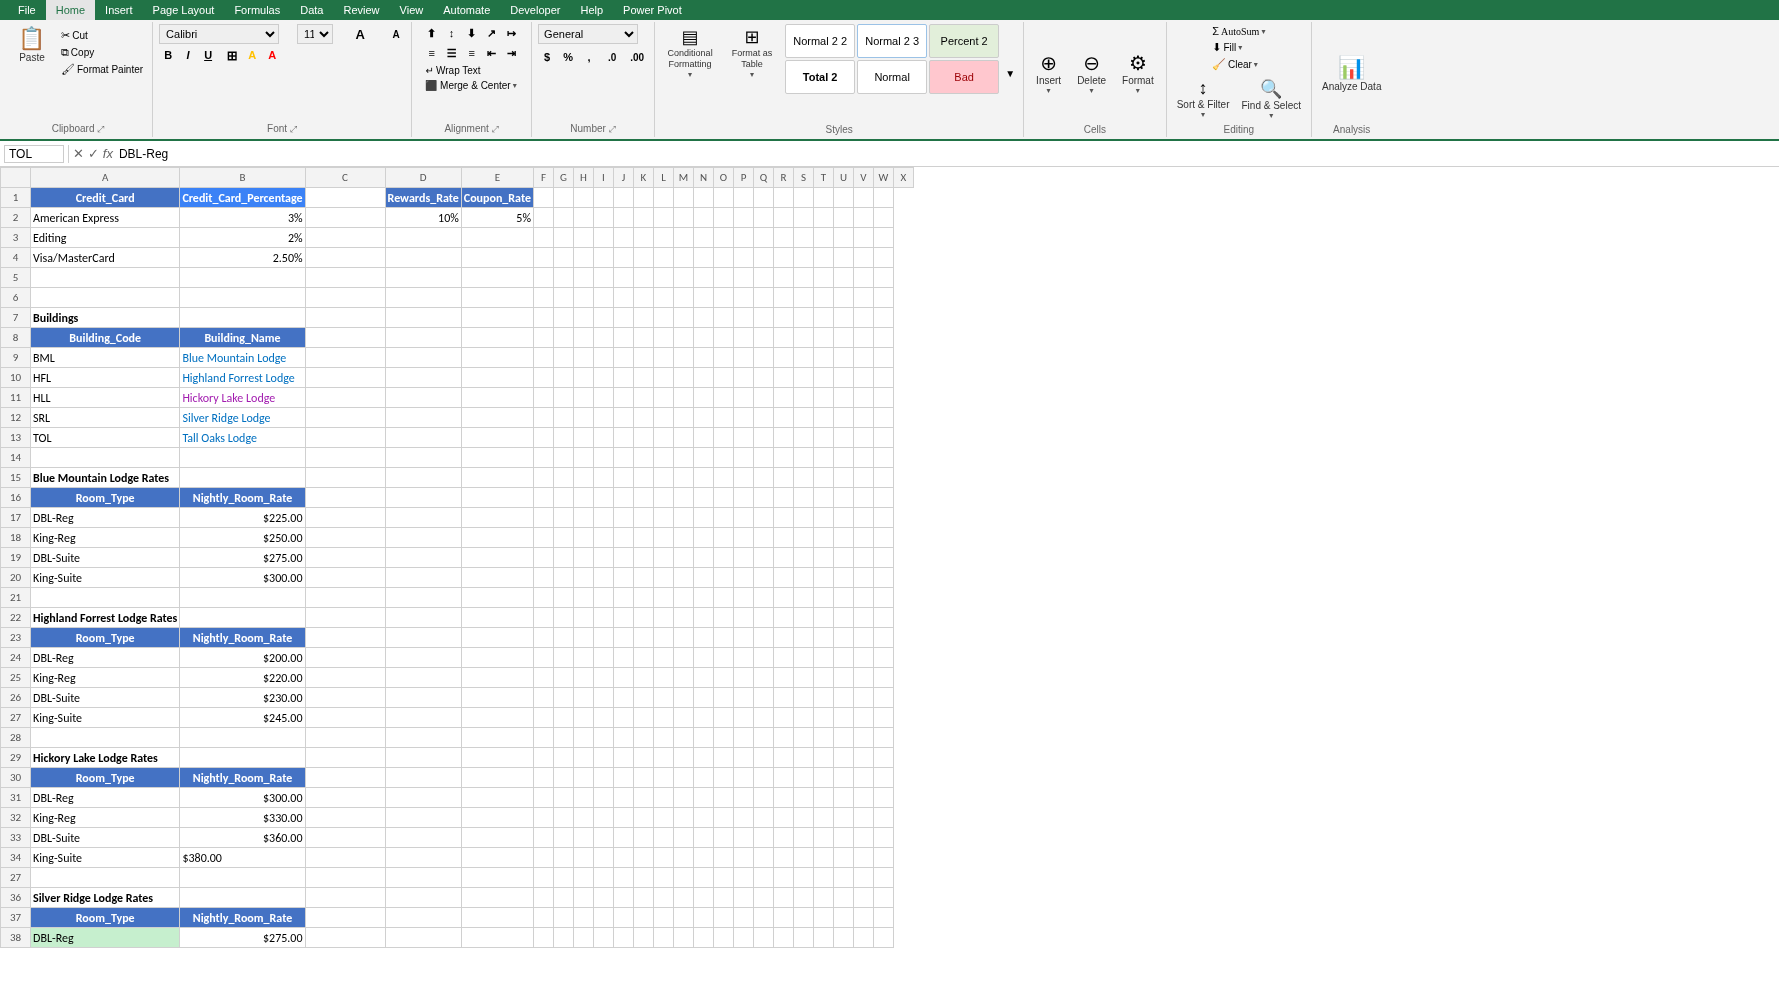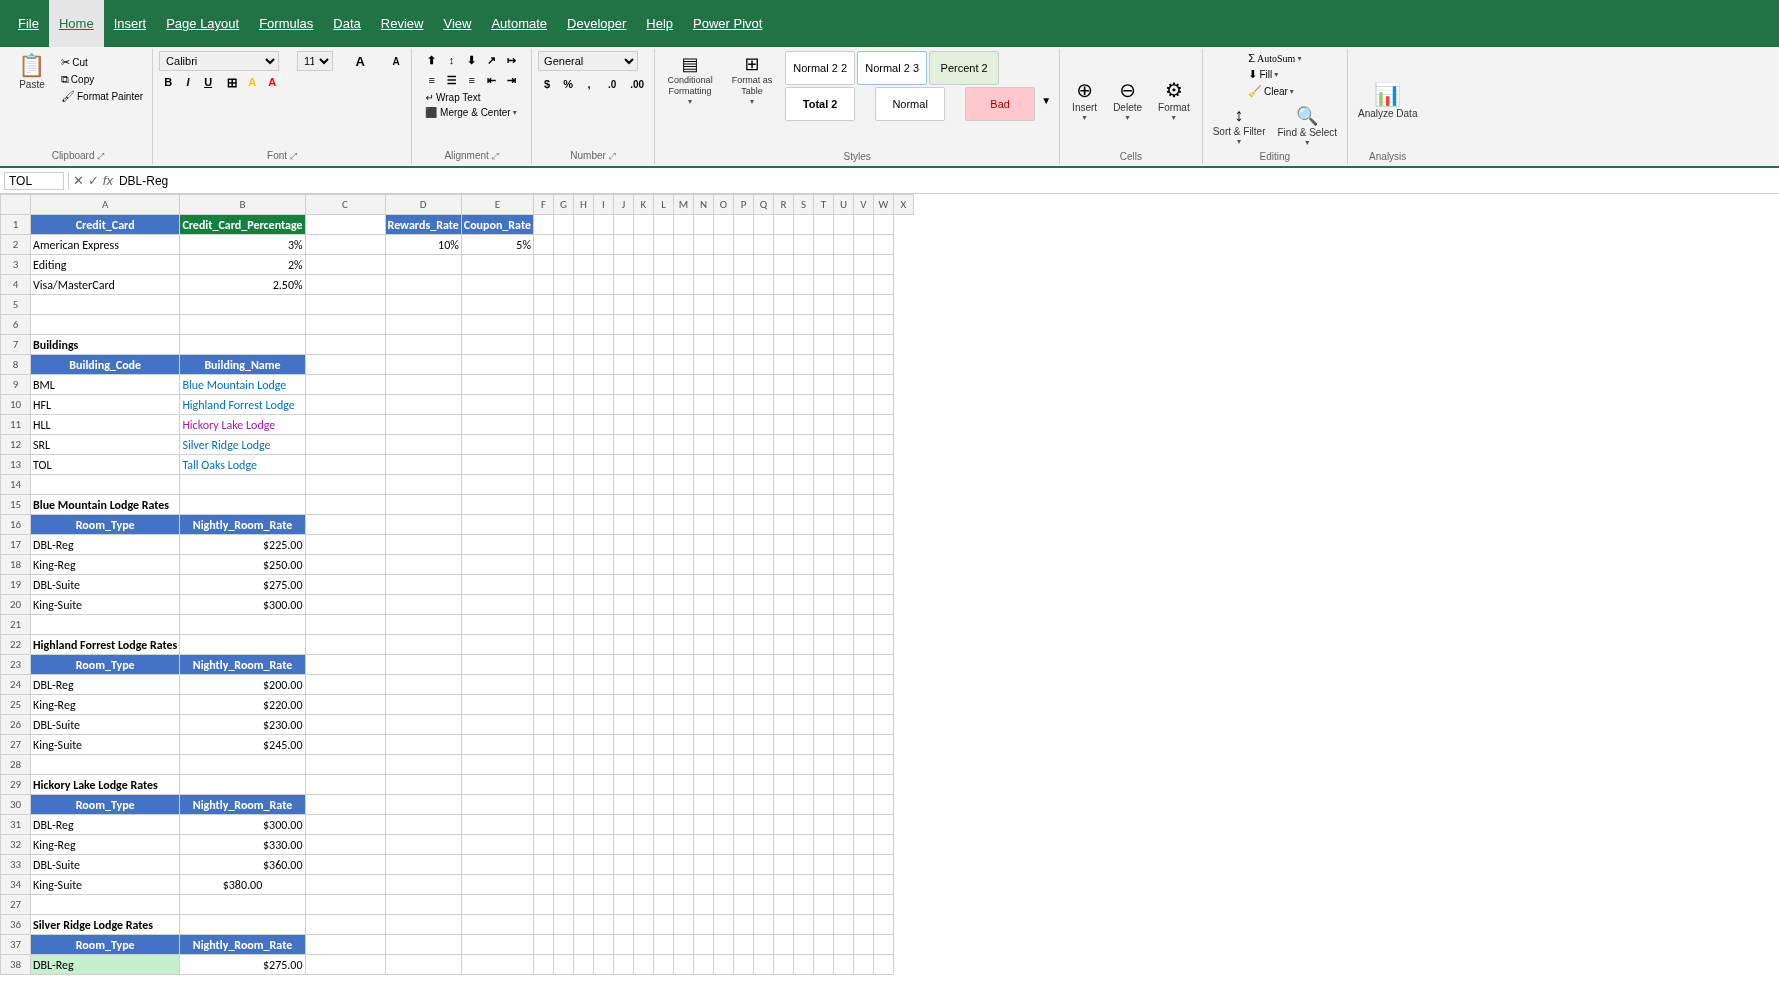--- a/index.html
+++ b/index.html
@@ -1,18 +1,18 @@
 <!DOCTYPE html>
 <html><head>
   <meta charset="utf-8">
   <style>
     * { box-sizing: border-box; margin: 0; padding: 0; }
     body { font-family: 'Segoe UI', Arial, sans-serif; font-size: 12px; background: #fff; overflow: hidden; }
     .ribbon-tabs { display: flex; background: #217346; padding: 0 8px; }
-    .ribbon-tab { padding: 16px 10px; font-size: 13px; cursor: pointer; color: #fff; text-decoration: underline; }
+    .ribbon-tab { padding: 4px 10px; font-size: 11px; cursor: pointer; color: #fff; }
     .ribbon-tab.active { background: #e5e5e5; color: #217346; }
     .ribbon-body { background: #f3f3f3; border-bottom: 1px solid #d0d0d0; display: flex; align-items: stretch; padding: 2px 4px; min-height: 88px; }
     .ribbon-group { display: flex; flex-direction: column; align-items: center; border-right: 1px solid #d0d0d0; padding: 2px 6px; position: relative; min-width: 60px; }
     .ribbon-group-label { font-size: 10px; color: #666; margin-top: auto; padding-top: 2px; text-align: center; }
     .ribbon-group-content { display: flex; align-items: center; flex: 1; gap: 2px; }
     .ribbon-btn-small { display: flex; align-items: center; gap: 2px; cursor: pointer; padding: 1px 3px; border-radius: 2px; font-size: 11px; }
     .font-row { display: flex; align-items: center; gap: 18px; }
     .font-select { font-size: 11px; border: 1px solid #ccc; padding: 1px 2px; width: 120px; height: 20px; }
     .font-size-select { font-size: 11px; border: 1px solid #ccc; padding: 1px 2px; width: 36px; height: 20px; }
     .icon-btn { width: 18px; height: 18px; display: flex; align-items: center; justify-content: center; cursor: pointer; font-size: 11px; font-weight: bold; border-radius: 2px; }
@@ -211,21 +211,21 @@
           <div class="cond-format-label">Format as Table</div>
           <div class="dropdown-arrow">▾</div>
         </div>
 
         <div style="display:flex; flex-direction:column; gap:2px;">
           <div style="display:flex; gap:2px;">
             <div class="style-cell style-normal2">Normal 2 2</div>
             <div class="style-cell style-normal23">Normal 2 3</div>
             <div class="style-cell style-percent2">Percent 2</div>
           </div>
-          <div style="display:flex; gap:20px;justify-content:flex-end;">
+          <div style="display:flex; gap:2px;justify-content:flex-end;">
             <div class="style-cell style-total2">Total 2</div>
             <div class="style-cell style-normal">Normal</div>
             <div class="style-cell style-bad">Bad</div>
           </div>
         </div>
         <div class="icon-btn" style="font-size:10px; width:14px; align-self:center;">▼</div>
       </div>
       <div class="ribbon-group-label">Styles</div>
     </div>
 
@@ -335,21 +335,21 @@
             <th class="col-header col-other">U</th>
             <th class="col-header col-other">V</th>
             <th class="col-header col-other">W</th>
             <th class="col-header col-other">X</th>
           </tr>
         </thead>
         <tbody id="spreadsheet-body">
         <tr>
               <td class="row-header">1</td>
               <td style="background: rgb(68, 114, 196); color: rgb(255, 255, 255); font-weight: bold; text-align: center;">Credit_Card</td>
-              <td style="background: #15803d; color: rgb(255, 255, 255); font-weight: bold; text-align: center;">Credit_Card_Percentage</td>
+              <td style="background: #3b82f6; color: rgb(255, 255, 255); font-weight: bold; text-align: center;">Credit_Card_Percentage</td>
               <td></td>
               <td style="background: rgb(68, 114, 196); color: rgb(255, 255, 255); font-weight: bold; text-align: center;">Rewards_Rate</td>
               <td style="background: rgb(68, 114, 196); color: rgb(255, 255, 255); font-weight: bold; text-align: center;">Coupon_Rate</td>
               <td class="col-other"></td>
               <td class="col-other"></td>
               <td class="col-other"></td>
               <td class="col-other"></td>
               <td class="col-other"></td>
               <td class="col-other"></td>
               <td class="col-other"></td>
@@ -1193,21 +1193,21 @@
               <td class="col-other"></td>
               <td class="col-other"></td>
               <td class="col-other"></td>
               <td class="col-other"></td>
               <td class="col-other"></td>
               <td class="col-other"></td>
             </tr>
             <tr>
               <td class="row-header">34</td>
               <td>King-Suite</td>
-              <td style="text-align: center;">$380.00</td>
+              <td style="text-align: left;">$380.00</td>
               <td></td>
               <td></td>
               <td></td>
               <td class="col-other"></td>
               <td class="col-other"></td>
               <td class="col-other"></td>
               <td class="col-other"></td>
               <td class="col-other"></td>
               <td class="col-other"></td>
               <td class="col-other"></td>

